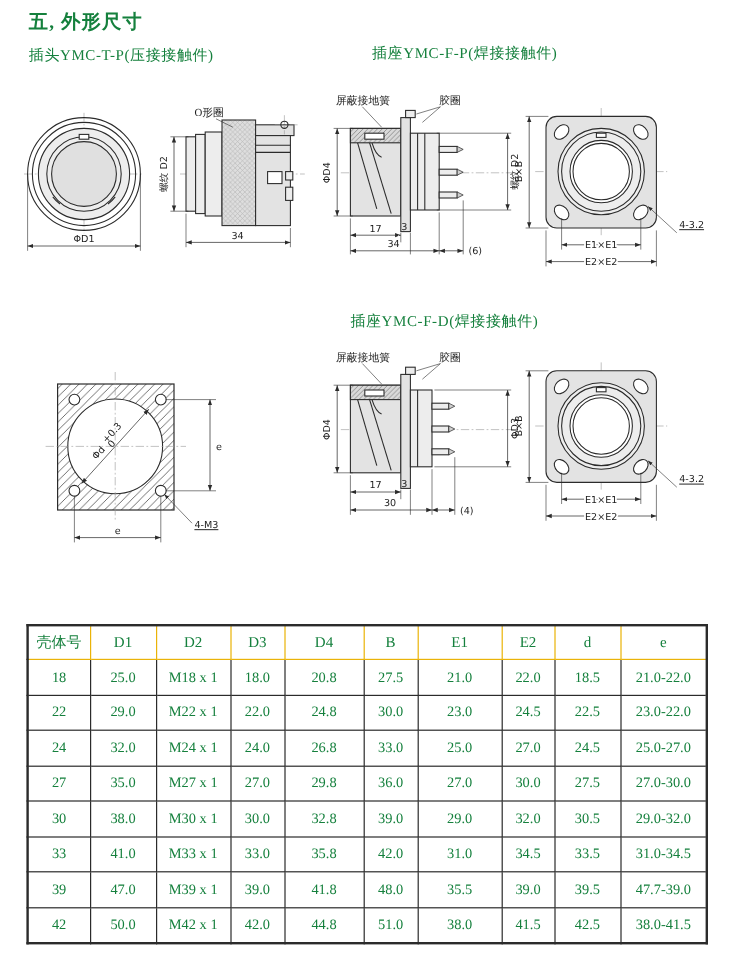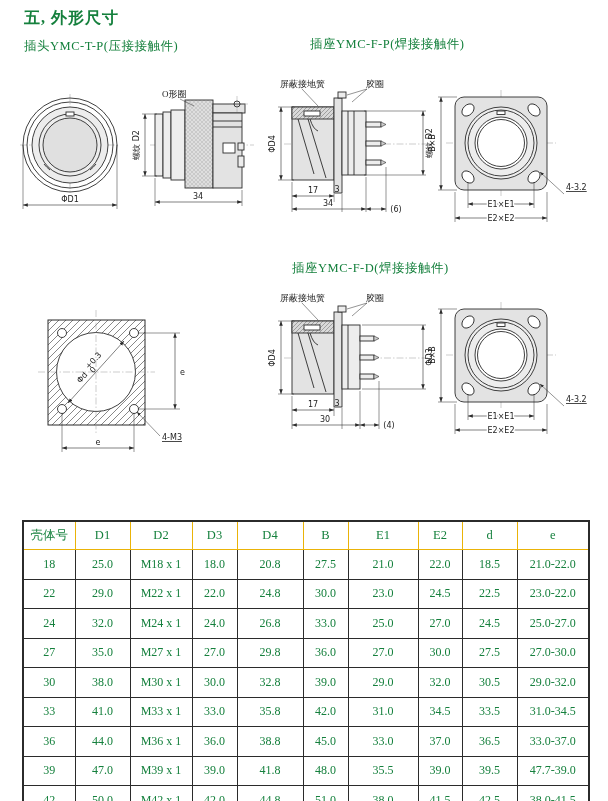--- a/index.html
+++ b/index.html
@@ -466,32 +466,20 @@
           <td>M33 x 1</td>
           <td>33.0</td>
           <td>35.8</td>
           <td>42.0</td>
           <td>31.0</td>
           <td>34.5</td>
           <td>33.5</td>
           <td>31.0-34.5</td>
         </tr>
         <tr>
-          <td>36</td>
-          <td>44.0</td>
-          <td>M36 x 1</td>
-          <td>36.0</td>
-          <td>38.8</td>
-          <td>45.0</td>
-          <td>33.0</td>
-          <td>37.0</td>
-          <td>36.5</td>
-          <td>33.0-37.0</td>
-        </tr>
-        <tr>
           <td>39</td>
           <td>47.0</td>
           <td>M39 x 1</td>
           <td>39.0</td>
           <td>41.8</td>
           <td>48.0</td>
           <td>35.5</td>
           <td>39.0</td>
           <td>39.5</td>
           <td>47.7-39.0</td>

